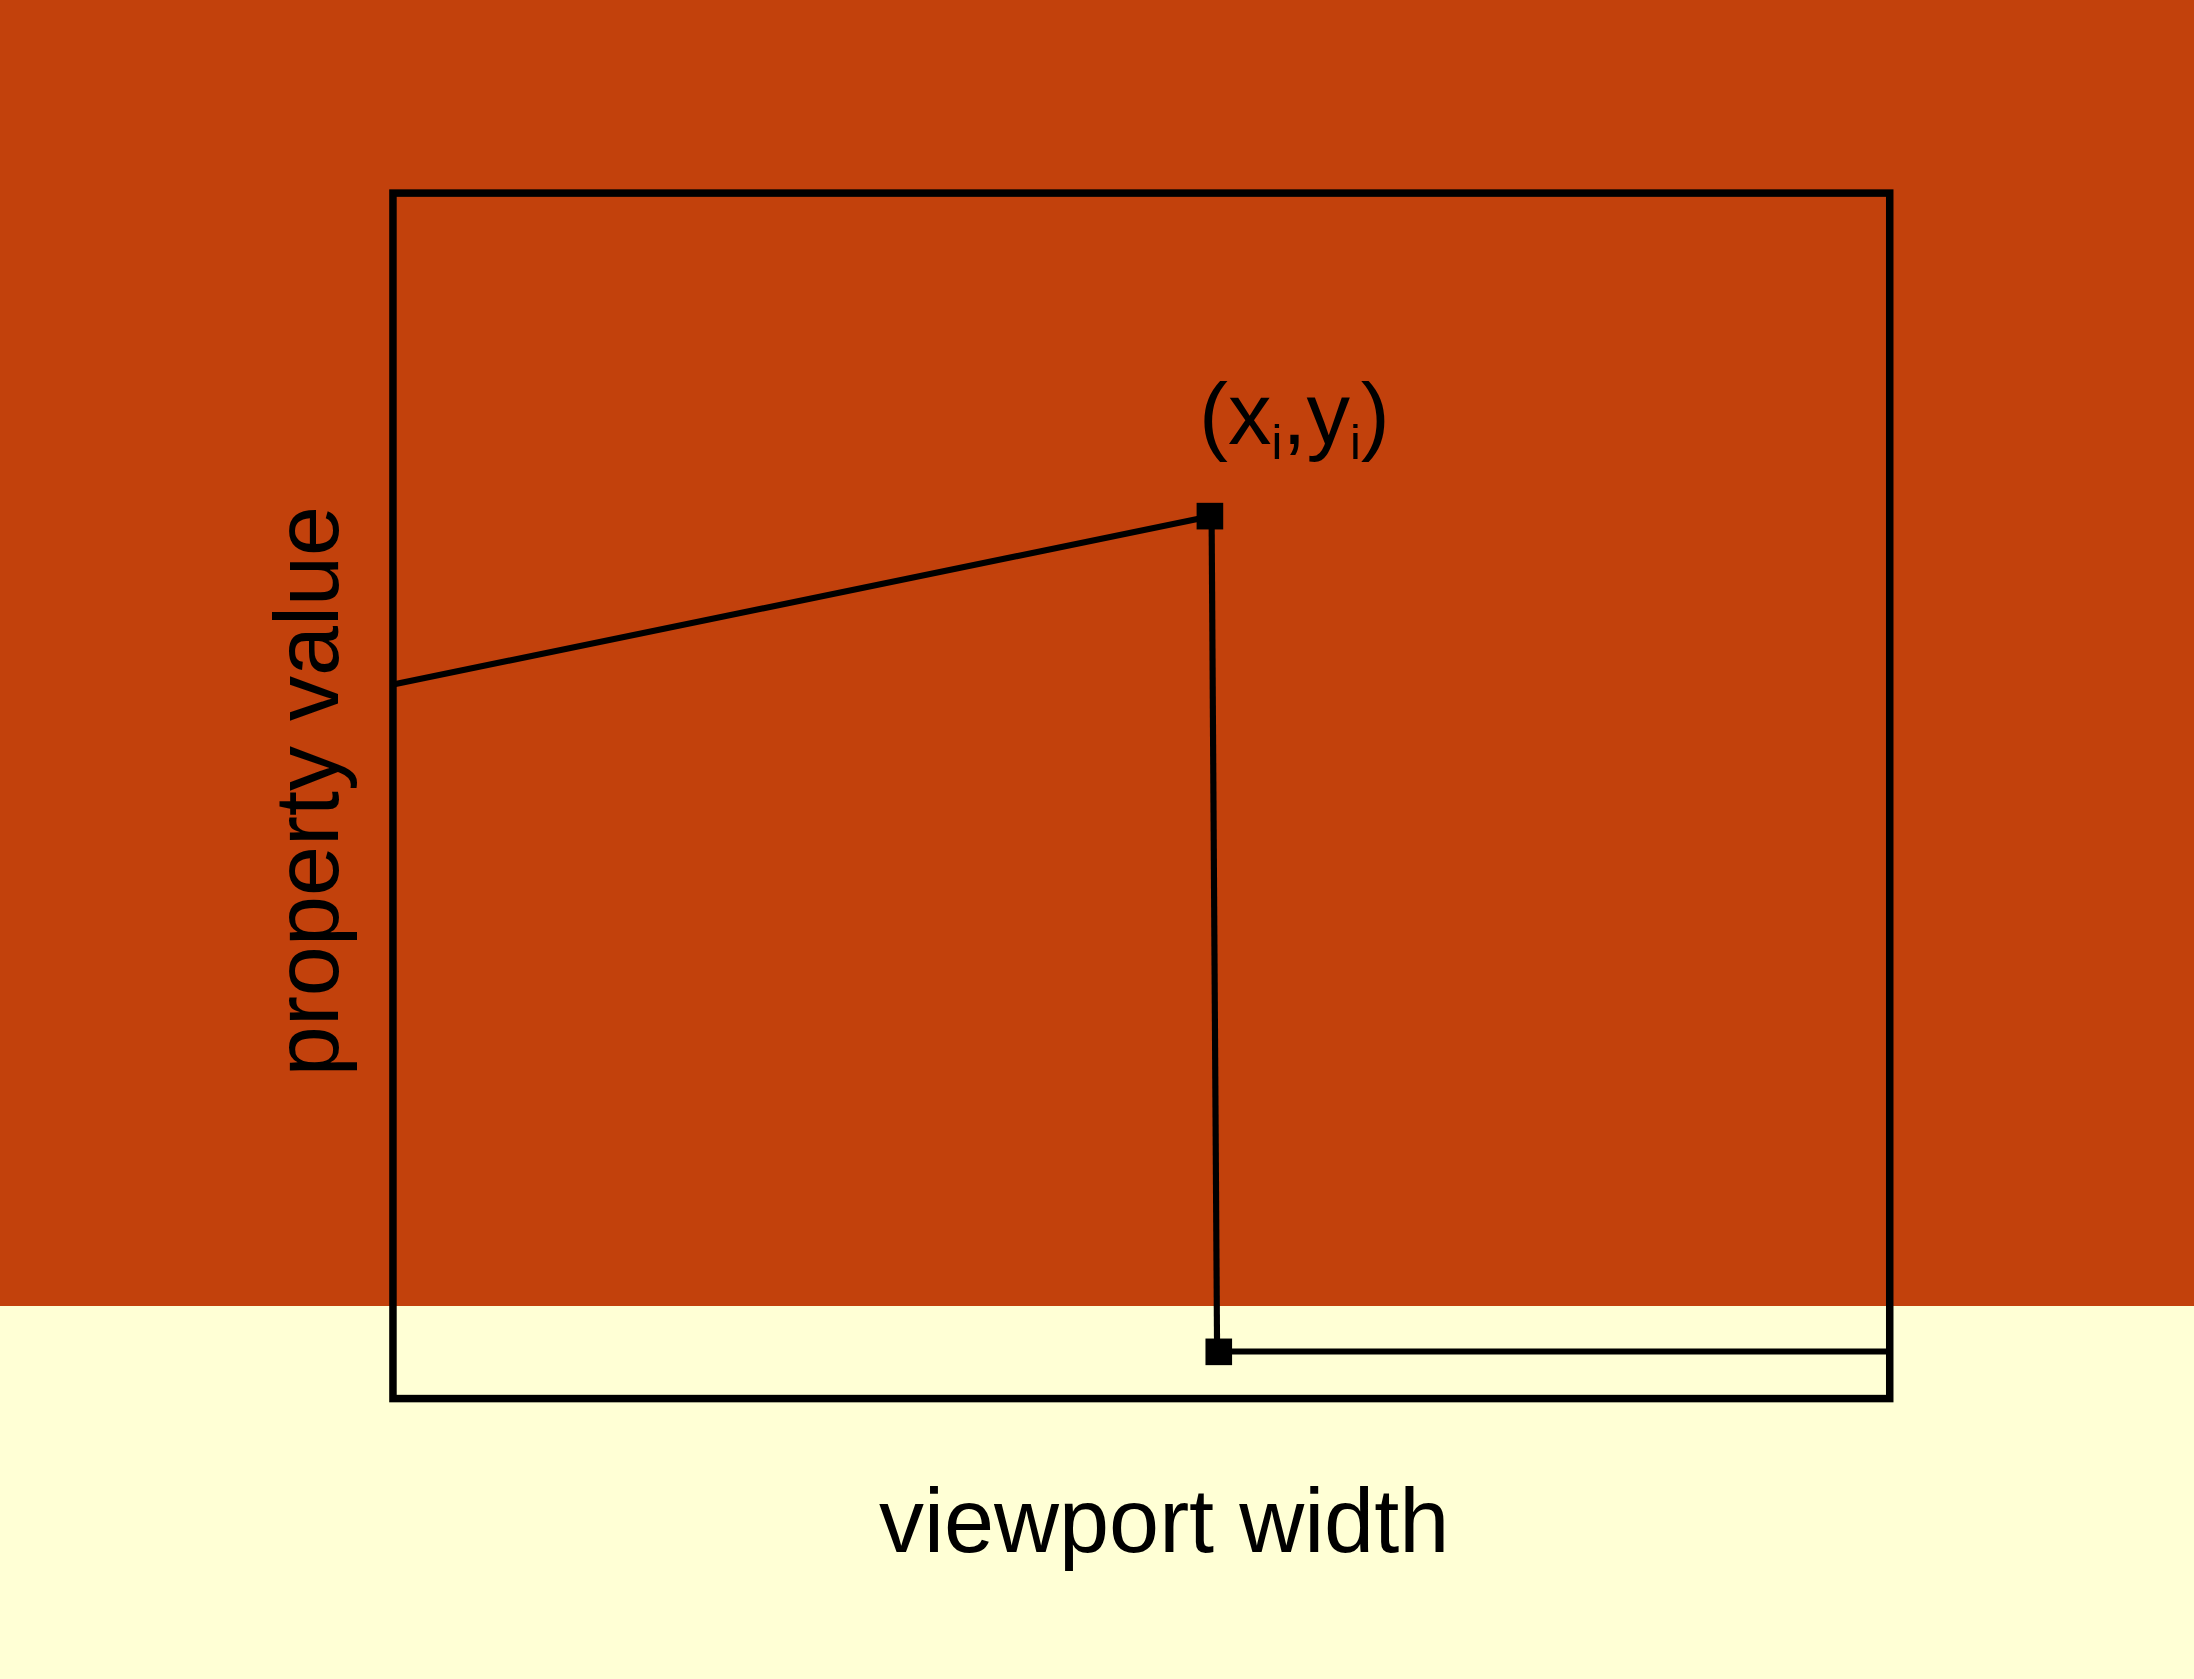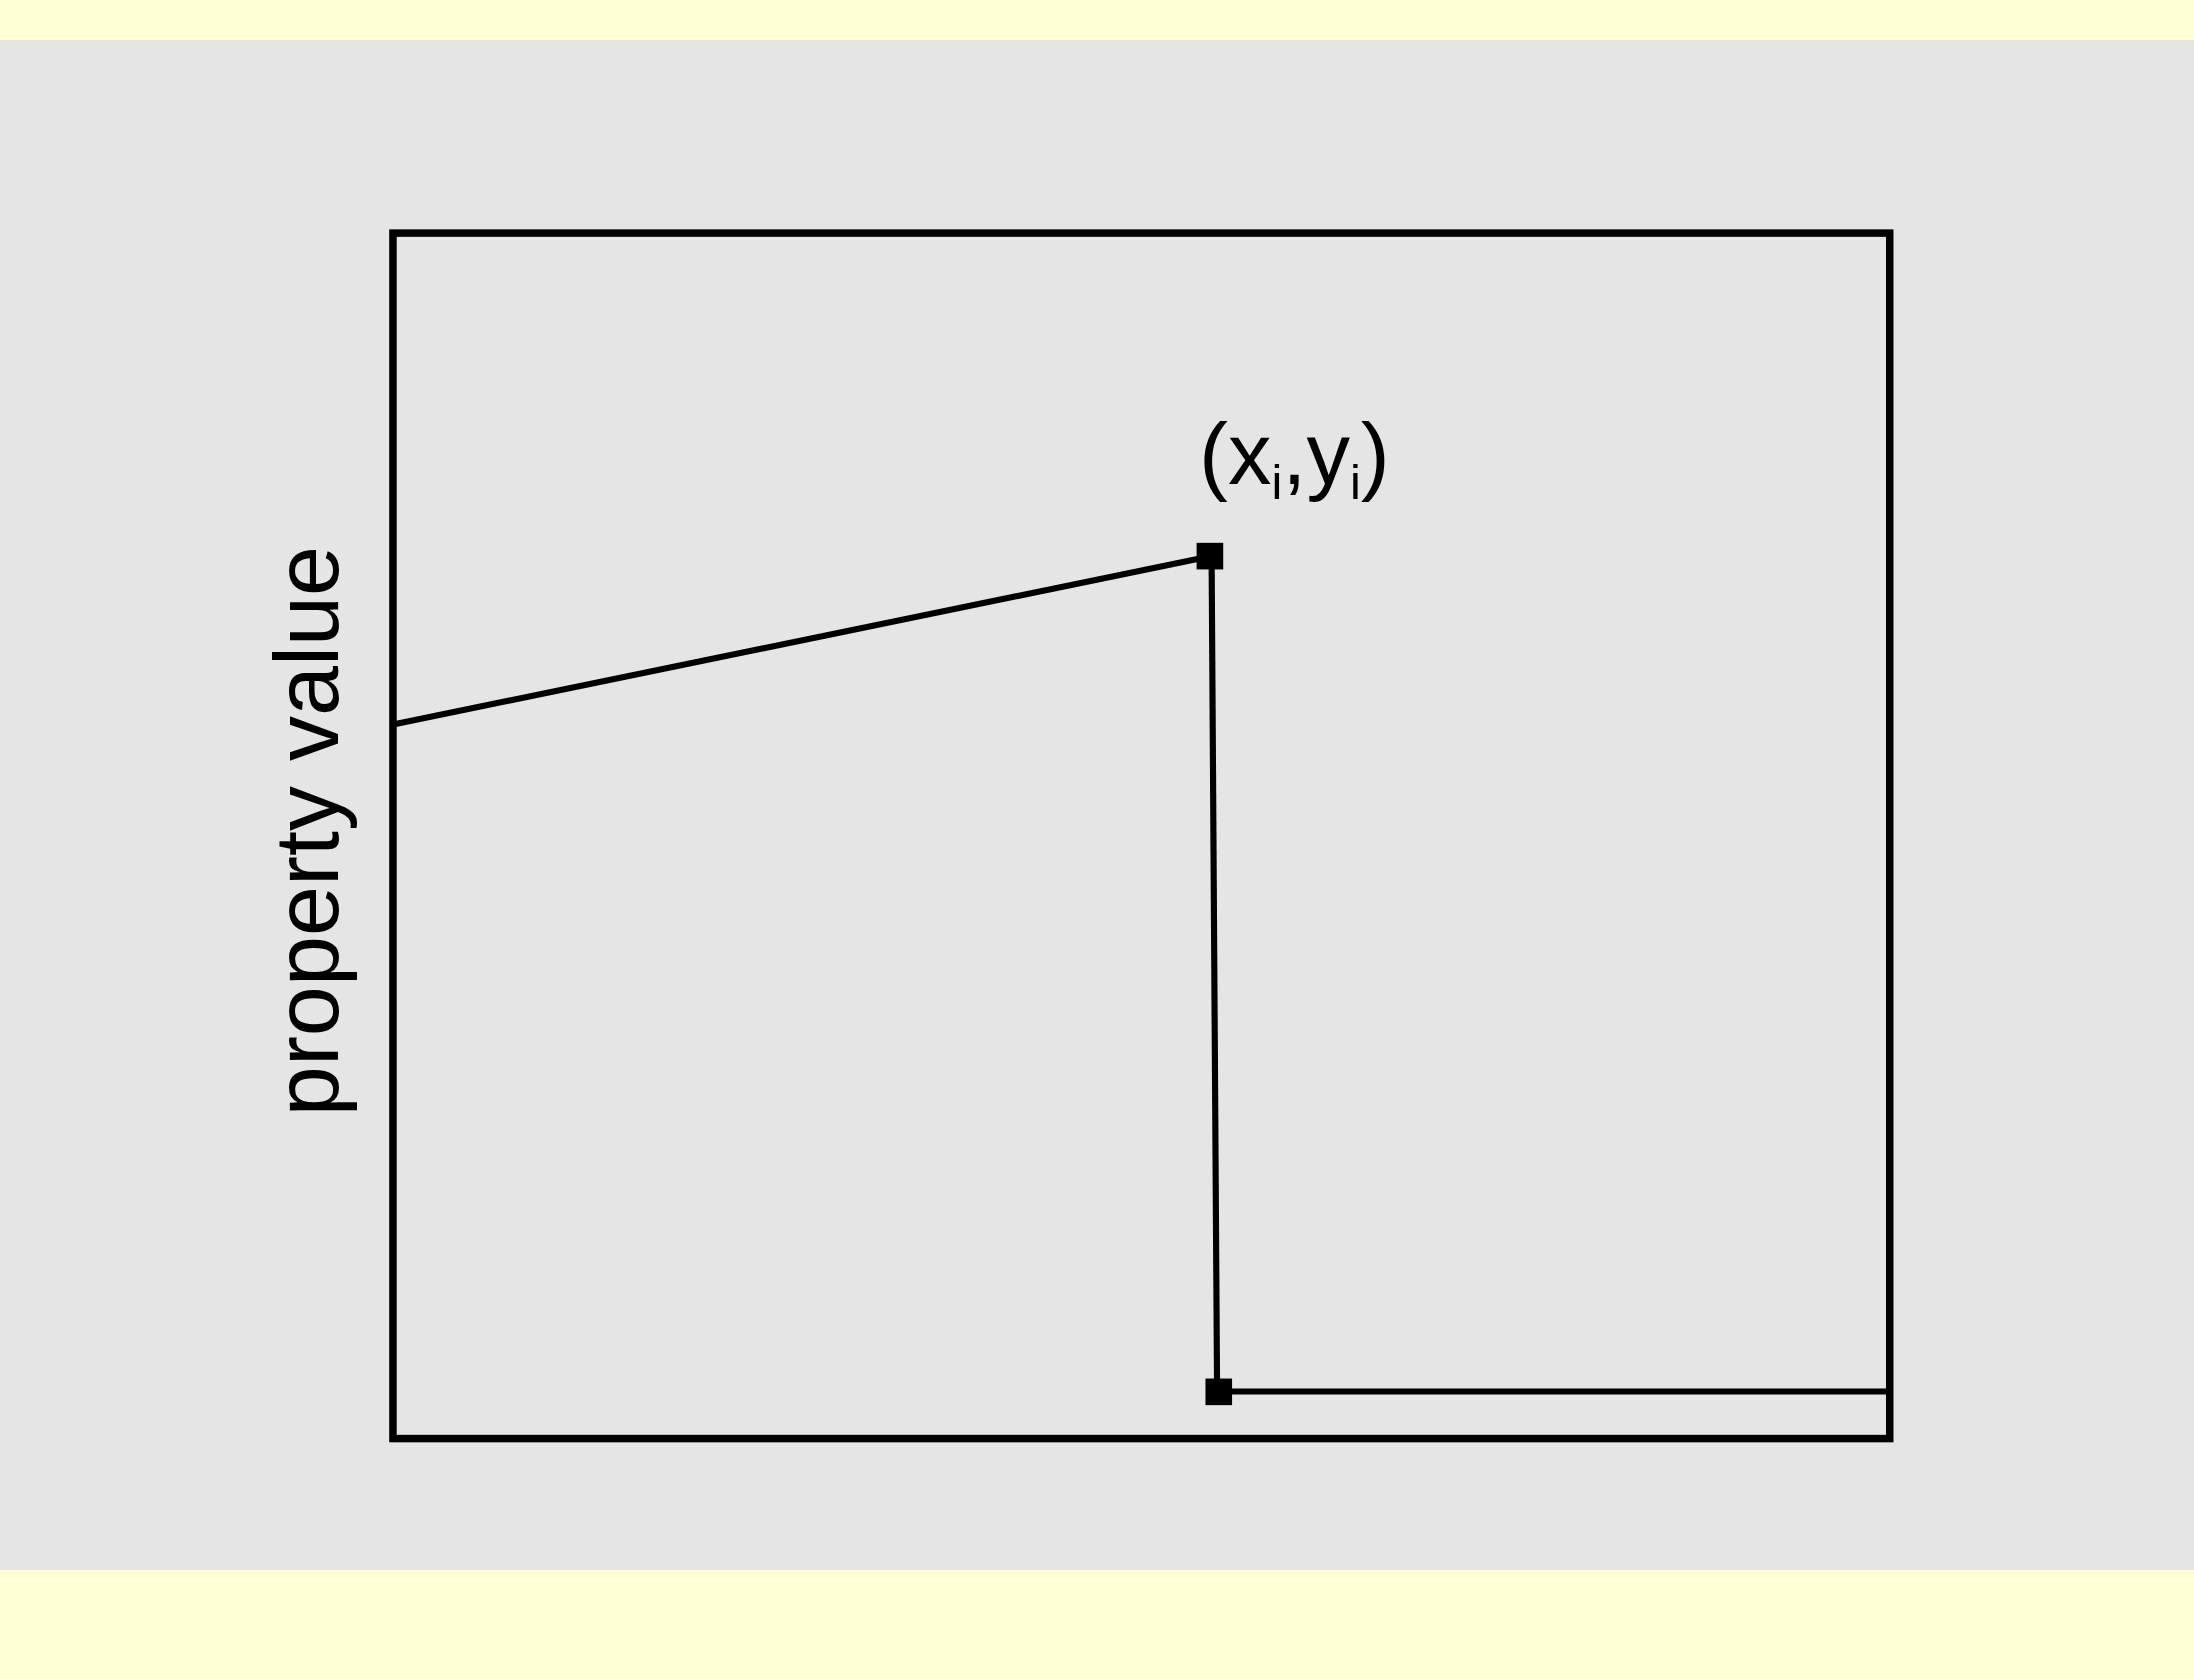--- a/index.html
+++ b/index.html
@@ -9,23 +9,22 @@
   body {
     width: 2194px;
     height: 1679px;
     background: #ffffd5;
     font-family: "Liberation Sans", sans-serif;
     overflow: hidden;
   }
   #figure {
     position: relative;
     width: 2194px;
-    height: 1530px;
-    background: #e5e5e5;
-    margin-top: 40px;
+    height: 1306px;
+    background: #c2410c;
   }
   #plot-svg {
     position: absolute;
     left: 0;
     top: 0;
     width: 2194px;
     height: 1679px;
     display: block;
   }
   .label {
@@ -85,17 +84,18 @@
     <rect x="1754" y="737" width="39" height="39" fill="#000000"></rect>
 
     <rect x="1767" y="1962" width="39" height="39" fill="#000000"></rect>
   </svg>
 
   <div class="label" id="label-point-upper">
     <span>(x</span><sub>i</sub><span>,y</span><sub>i</sub><span>)</span>
   </div>
 
 
+  <div class="label" id="label-axis-x">viewport width</div>
 
   <div class="label" id="label-axis-y">property value</div>
 
 </div>
 
 
 </body></html>

